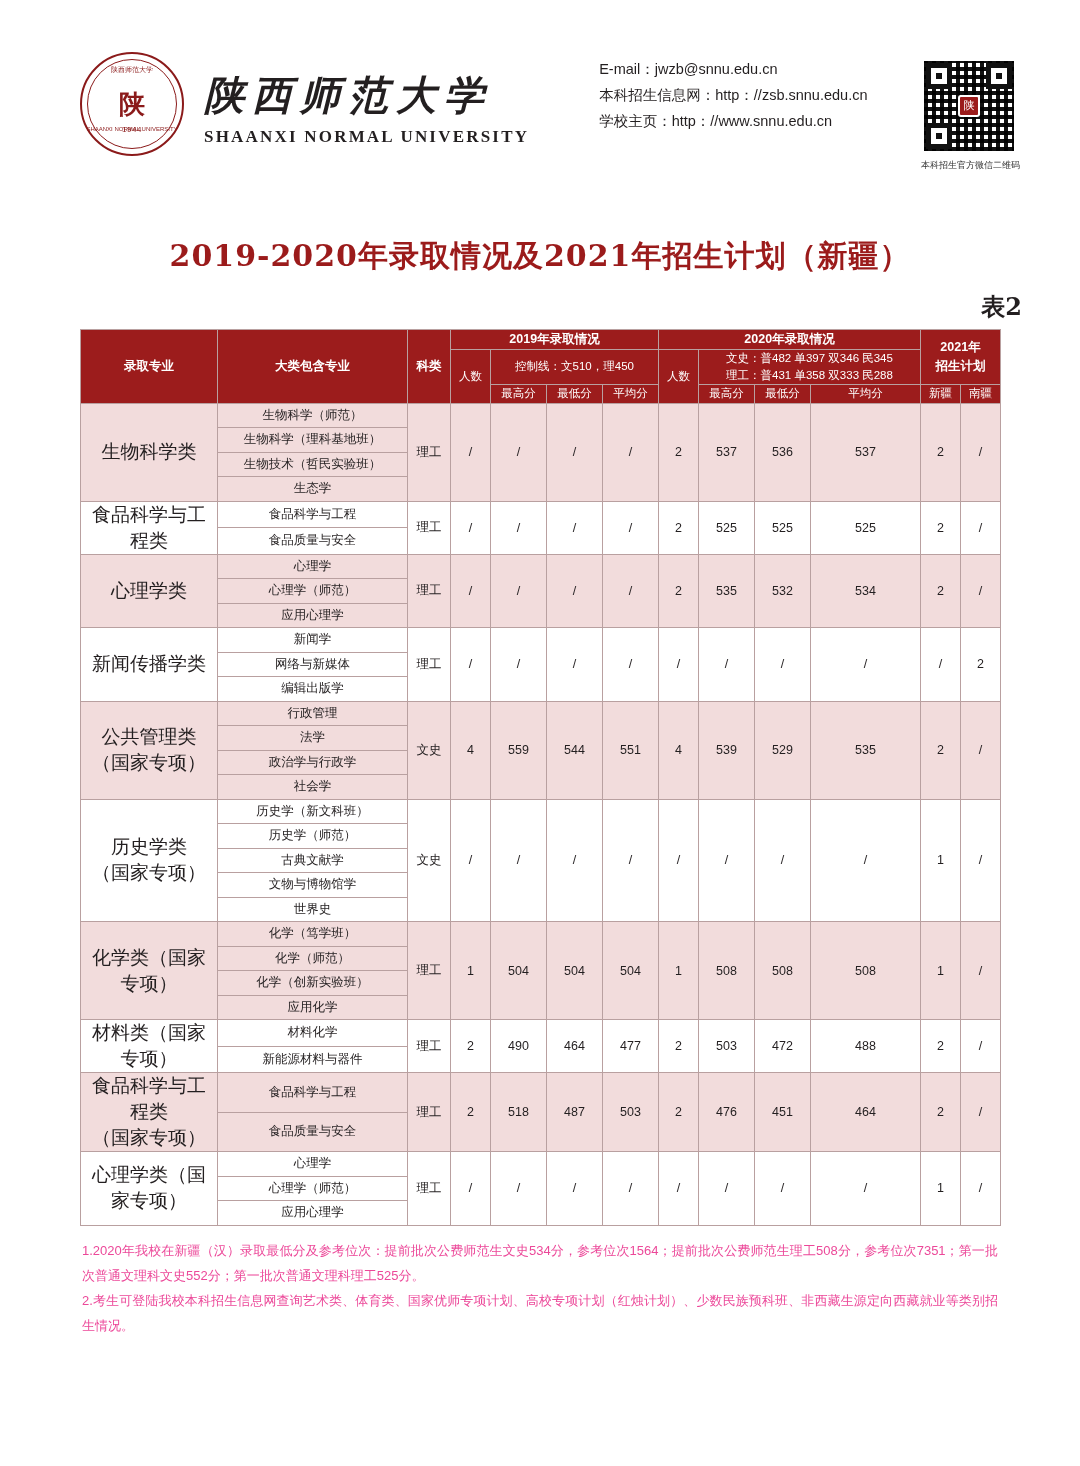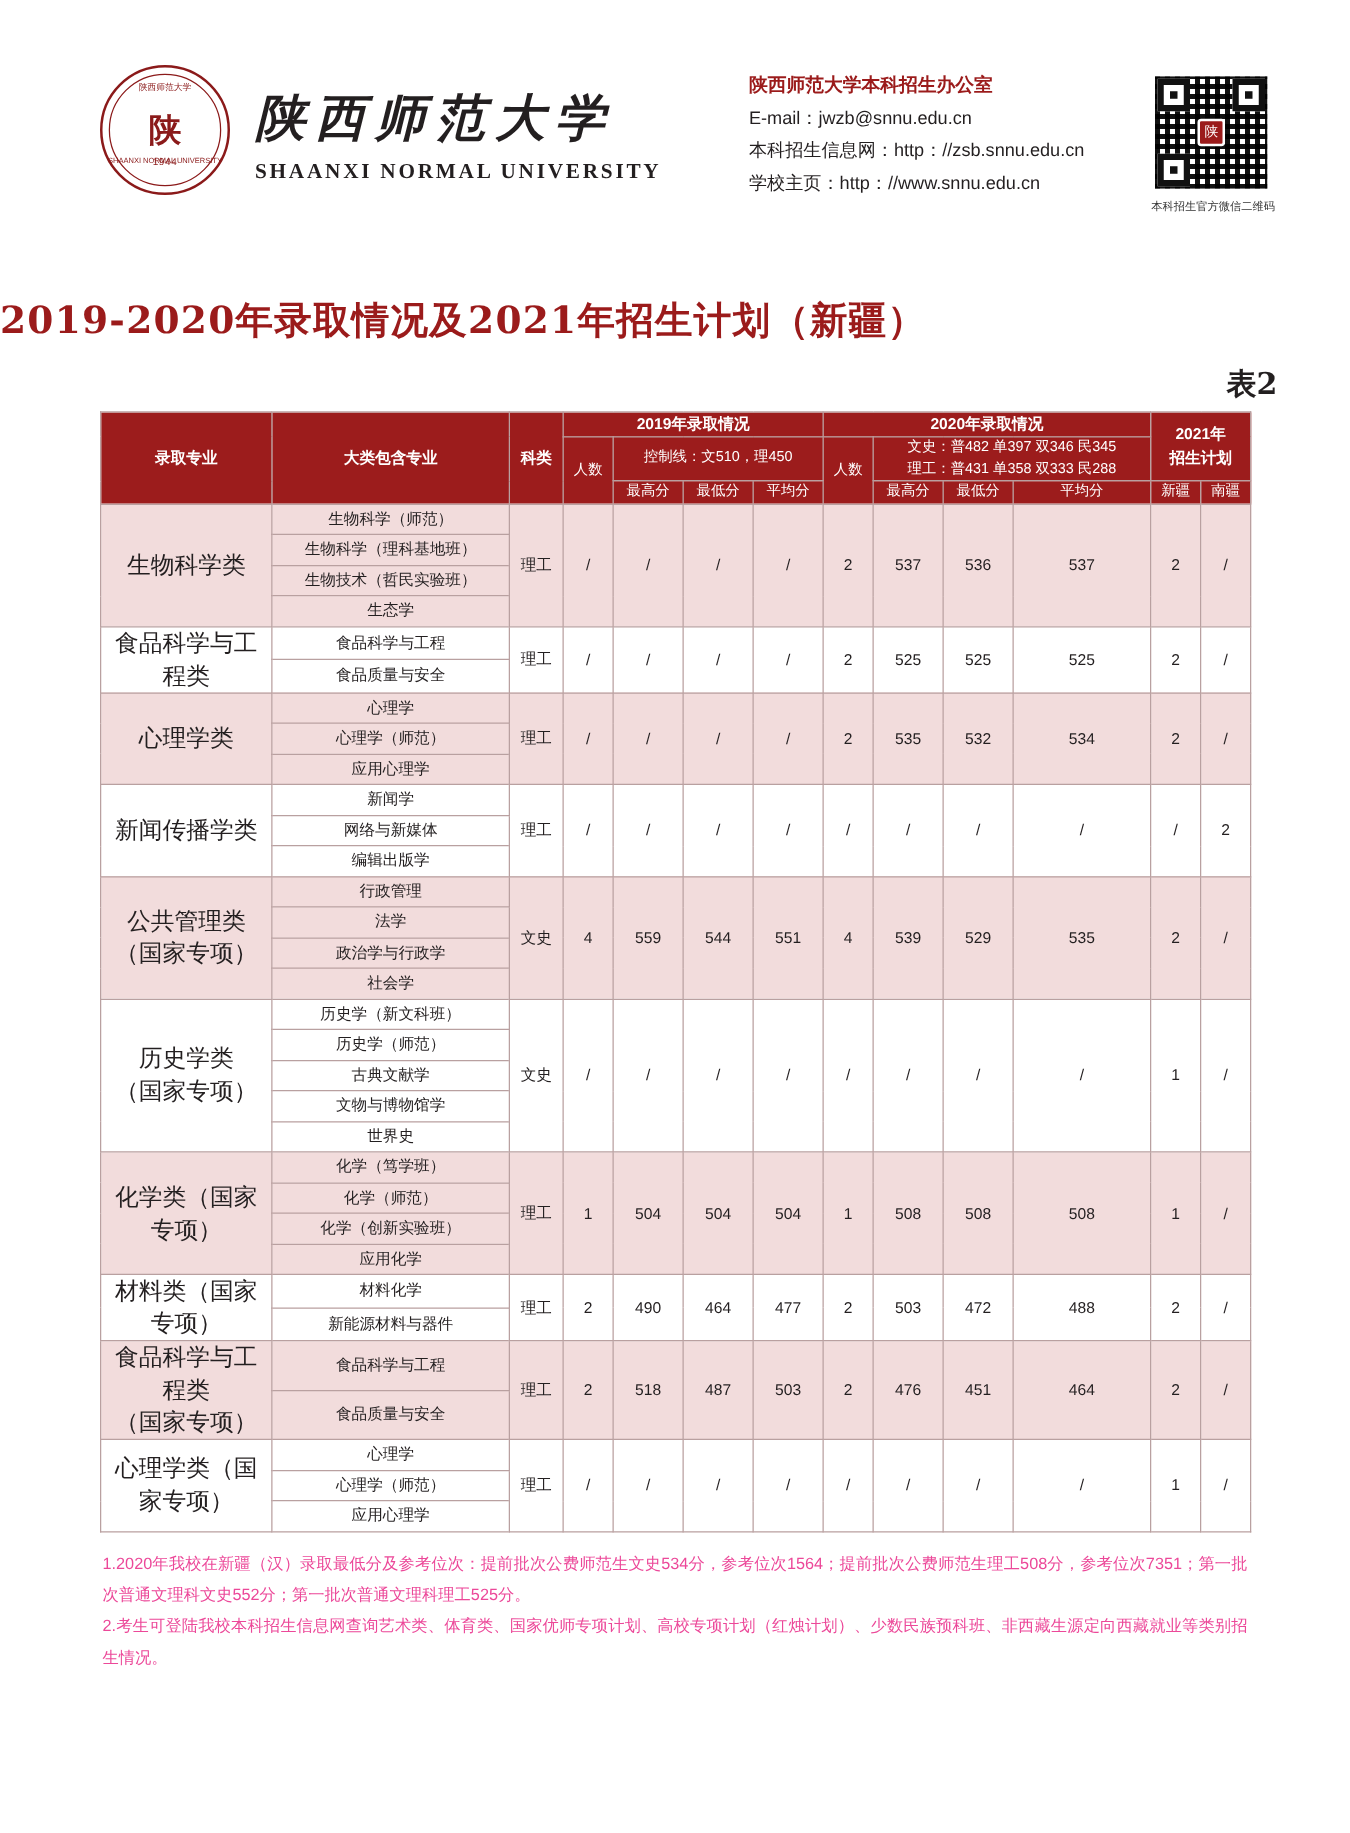--- a/index.html
+++ b/index.html
@@ -84,20 +84,21 @@
   .qr .f3 { left: 2px; bottom: 2px; }
   .qr .center-mark {
     position:absolute; left:50%; top:50%; transform:translate(-50%,-50%);
     width:22px;height:22px;background:#9b1b1b;border:2px solid #fff;border-radius:3px;
     color:#fff;font-size:11px;line-height:18px;text-align:center;font-family:"DejaVu Serif",serif;
   }
   .qr-cap { font-size: 9px; color: #333; margin-top: 5px; }
 
   
   .doc-title {
+    text-align: center;
     font-family: "DejaVu Serif", serif;
     font-size: 30px; font-weight: bold; color: #9b1b1b;
     letter-spacing: 1px;
     margin-top: 36px;
   }
   .table-label {
     text-align: right;
     padding-right: 58px;
     font-family: "DejaVu Serif", serif;
     font-size: 24px; font-weight: bold; color: #231f20;
@@ -157,21 +158,20 @@
         <div class="seal-year">1944</div>
         <div class="seal-bottom-arc">SHAANXI NORMAL UNIVERSITY</div>
       </div>
       <div class="name-block">
         <div class="cn-name">陕西师范大学</div>
         <div class="en-name">SHAANXI NORMAL UNIVERSITY</div>
       </div>
     </div>
 
     <div class="contact">
-      <div class="office">陕西师范大学本科招生办公室</div>
       <div>E-mail：jwzb@snnu.edu.cn</div>
       <div>本科招生信息网：http：//zsb.snnu.edu.cn</div>
       <div>学校主页：http：//www.snnu.edu.cn</div>
     </div>
 
     <div class="qr-block">
       <div class="qr">
         <span class="finder f1"></span>
         <span class="finder f2"></span>
         <span class="finder f3"></span>

